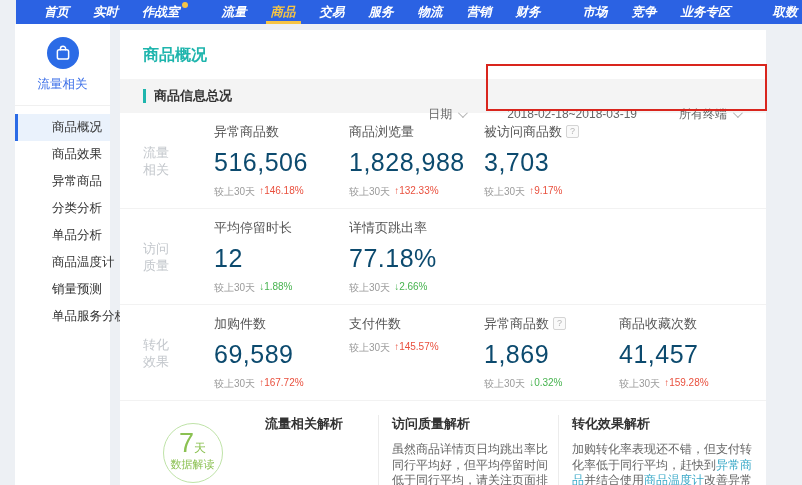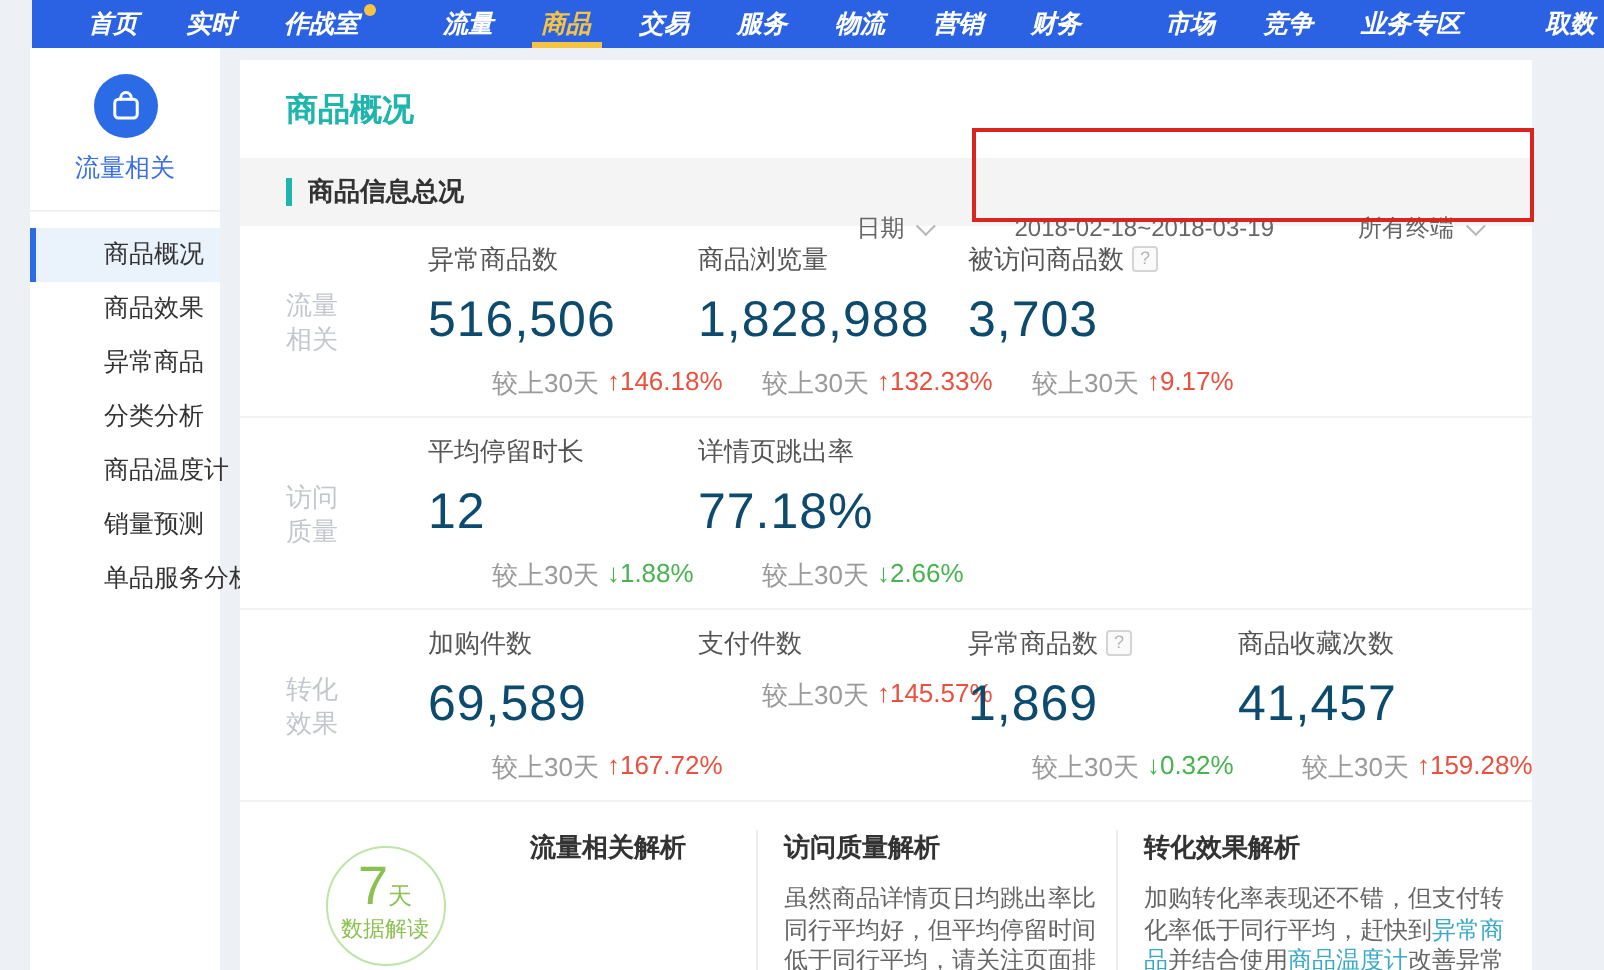--- a/index.html
+++ b/index.html
@@ -64,21 +64,21 @@
   .group-label{width:94px; padding-left:23px; color:#c3c7cc; font-size:13px; line-height:17px;}
   .group-label span{display:inline-block; width:28px; word-break:break-all;}
   .metric-cards{display:flex;}
   .metric-card{width:135px;}
   .metric-label{font-size:13px; color:#555; display:flex; align-items:center; gap:4px; white-space:nowrap;}
   .help-icon{
     width:13px; height:13px; border:1px solid #d4d4d4; border-radius:2px; background:#fafafa;
     color:#b5b5b5; font-size:9px; line-height:11px; text-align:center; cursor:pointer;
   }
   .metric-value{font-size:25px; color:#0c4a6e; margin-top:7px; letter-spacing:.5px;}
-  .metric-compare{margin-top:8px; font-size:13px; color:#9a9a9a; display:flex; gap:4px; white-space:nowrap;margin-left:32px;}
+  .metric-compare{margin-top:8px; font-size:10px; color:#9a9a9a; display:flex; gap:4px; white-space:nowrap;}
   .delta.up{color:var(--up-red);}
   .delta.down{color:var(--down-green);}
   
   .insights{display:flex; padding-top:14px;}
   .badge-wrap{width:145px; display:flex; justify-content:center; padding-top:8px;}
   .badge-circle{
     width:60px; height:60px; border-radius:50%; border:1px solid #bfe3a8;
     text-align:center; padding-top:5px; color:#8bc152;
   }
   .badge-number{font-size:27px; line-height:28px;}
@@ -184,20 +184,23 @@
       <div class="side-item">
     <span>商品效果</span>
   </div>
       <div class="side-item">
     <span>异常商品</span>
   </div>
       <div class="side-item">
     <span>分类分析</span>
   </div>
       <div class="side-item">
+    <span>单品分析</span>
+  </div>
+      <div class="side-item">
     <span>商品温度计</span>
   </div>
       <div class="side-item">
     <span>销量预测</span>
   </div>
       <div class="side-item">
     <span>单品服务分析</span>
   </div>
     </div>
 </div>

